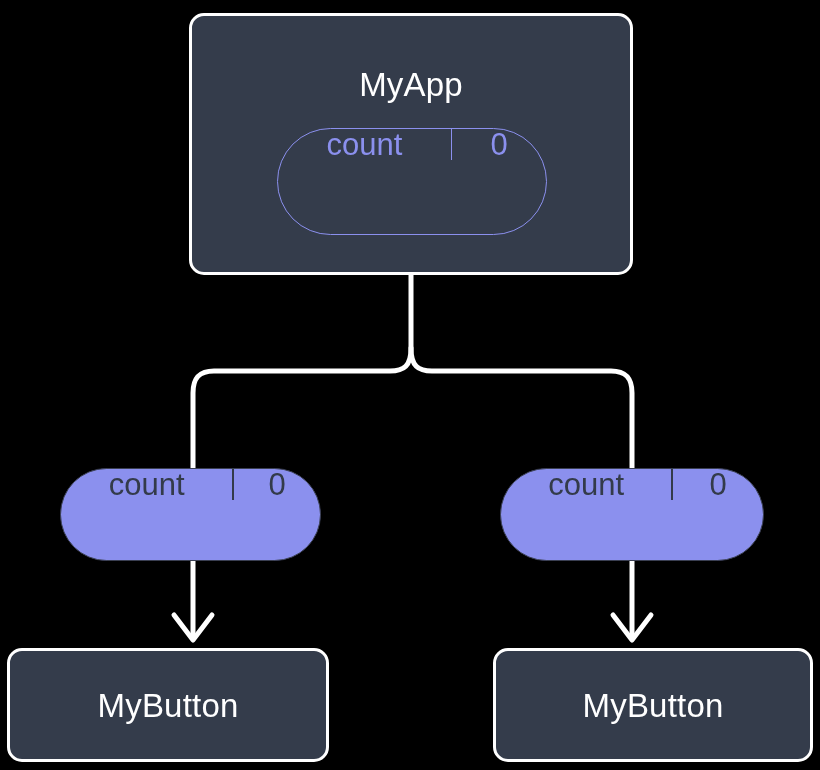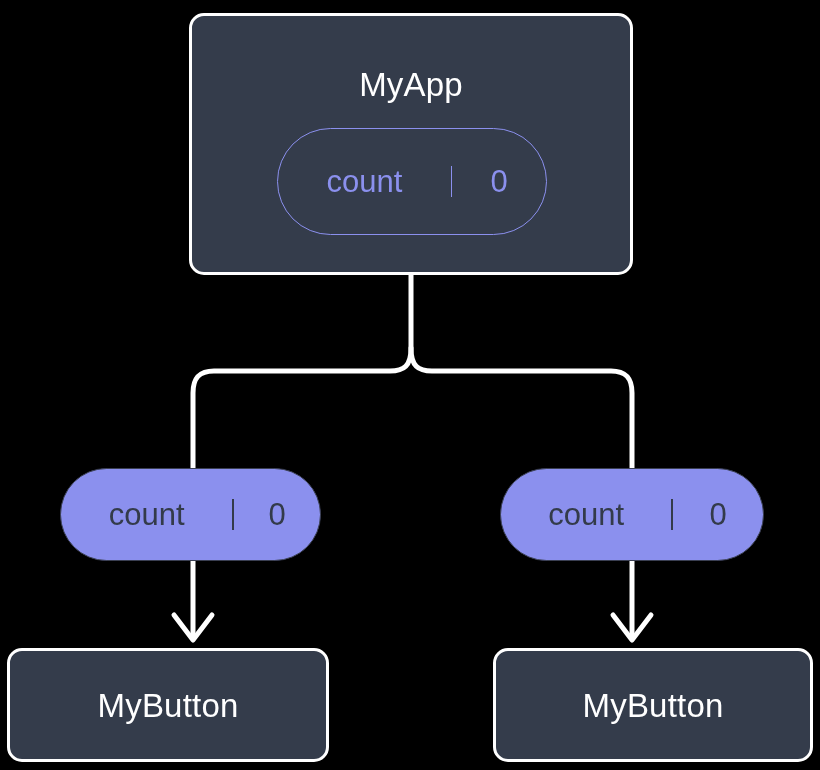--- a/index.html
+++ b/index.html
@@ -69,21 +69,21 @@
     top: 648px;
     width: 320px;
     height: 114px;
     justify-content: center;
   }
   
   .state-pill {
     position: absolute;
     box-sizing: border-box;
     display: flex;
-    align-items: center;
+    align-items: flex-start;
     border-radius: 999px;
     overflow: hidden;
   }
   .pill-key,
   .pill-val {
     display: flex;
     align-items: center;
     justify-content: center;
     white-space: nowrap;
     line-height: 1;

